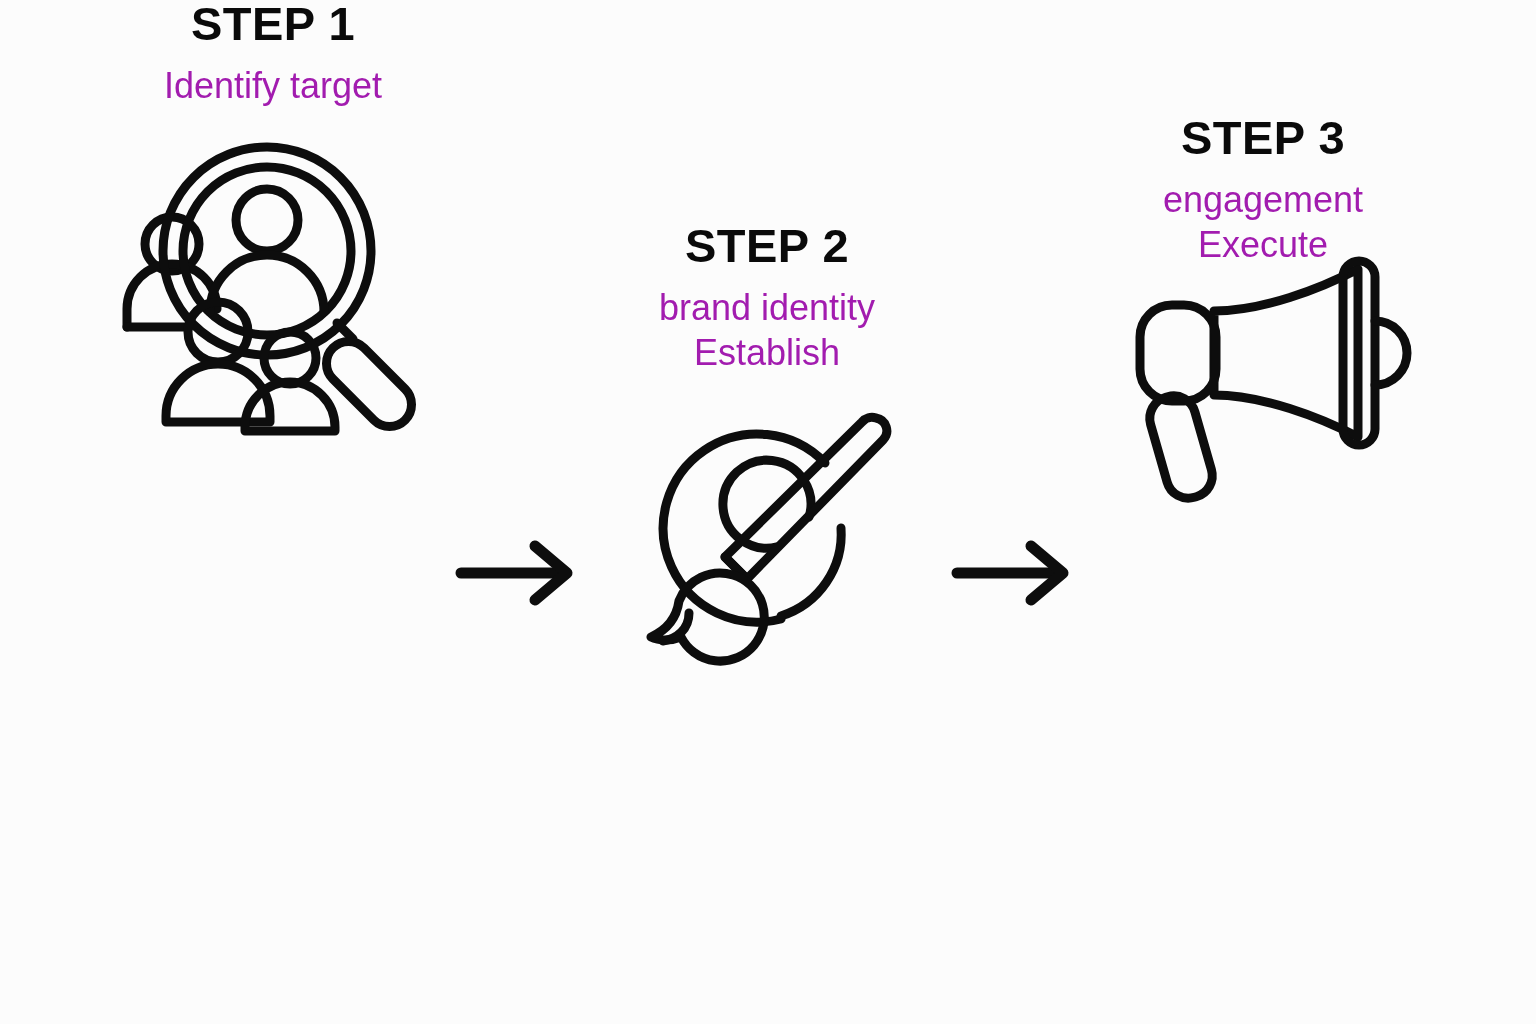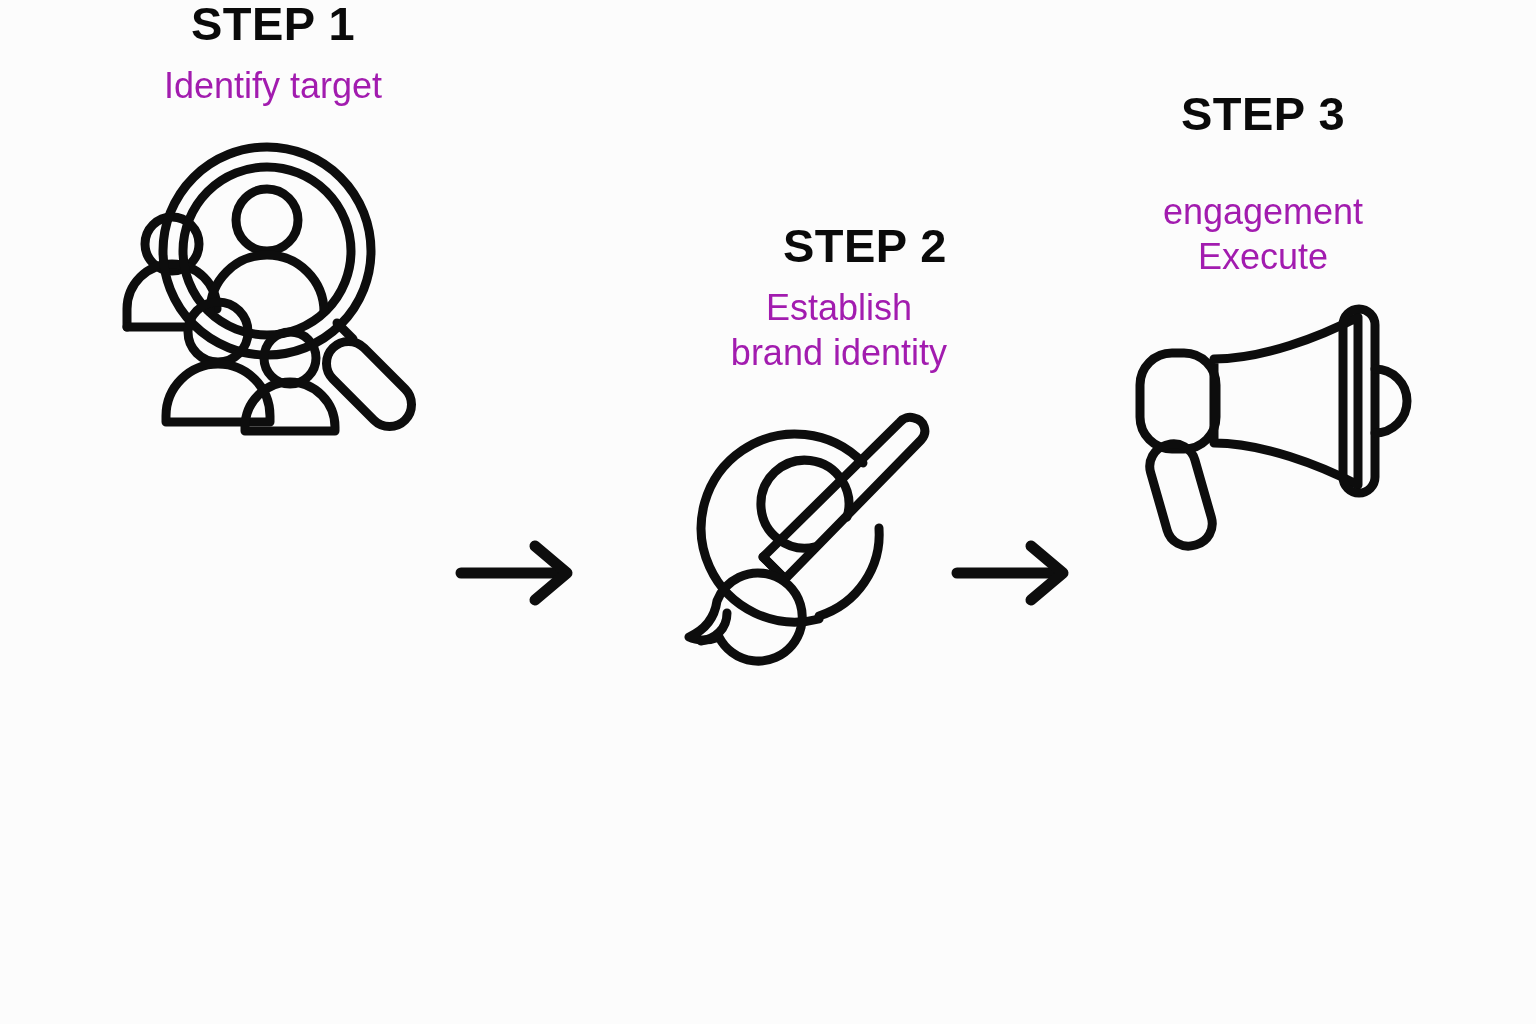--- a/index.html
+++ b/index.html
@@ -66,22 +66,22 @@
     white-space: nowrap;
   }
 
   .step-icon {
     margin-top: 16px;
     display: block;
   }
 
   
   .step-1 { }
-  .step-2 { padding-top: 222px; align-items: flex-end; }
-  .step-3 { padding-top: 90px; gap: 36px; }
+  .step-2 { padding-top: 222px; }
+  .step-3 { padding-top: 114px; }
 
   .step-1 .step-icon { margin-top: 22px; margin-left: -6px; }
   .step-2 .step-icon { margin-top: 22px; margin-left: 4px; }
   .step-3 .step-icon { margin-top: -12px; margin-left: 14px; }
 
   
   .connector {
     width: 140px;
     display: flex;
     align-items: flex-start;
@@ -139,22 +139,22 @@
         <svg width="124" height="70" viewBox="0 0 124 70" fill="none" stroke="#0d0d0d" stroke-width="11" stroke-linecap="round" stroke-linejoin="round">
           <path d="M6 35 H108"></path>
           <path d="M80 8 L112 35 L80 62"></path>
         </svg>
       </div>
     </div>
 
     <div class="step step-2">
       <div class="step-heading">STEP 2</div>
       <div class="step-caption">
+        <span class="cap-line">brand identity</span>
         <span class="cap-line">Establish</span>
-        <span class="cap-line">brand identity</span>
       </div>
 
       <div class="step-icon">
         <svg width="280" height="270" viewBox="0 0 280 270" fill="none" stroke="#0d0d0d" stroke-width="9" stroke-linecap="round" stroke-linejoin="round">
 
           <path d="M196 66 A94 94 0 1 0 152 222"></path>
 
           <path d="M148 150 A44 44 0 1 1 180 120"></path>
 
           <path d="M212 131 a86 86 0 0 1 -60 88"></path>

